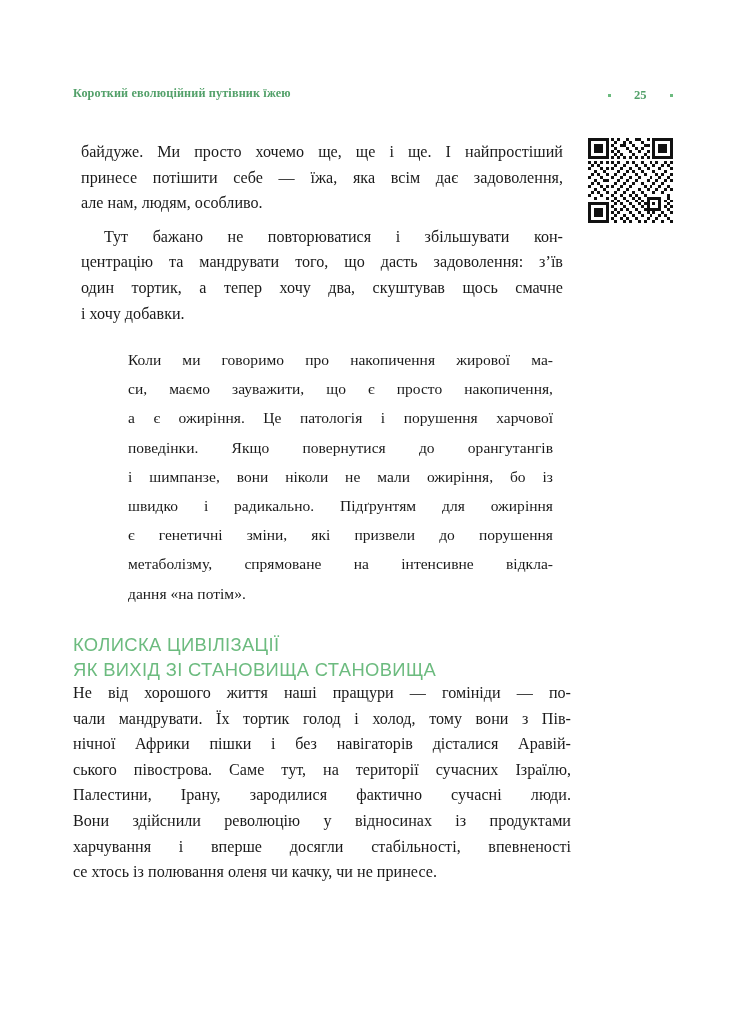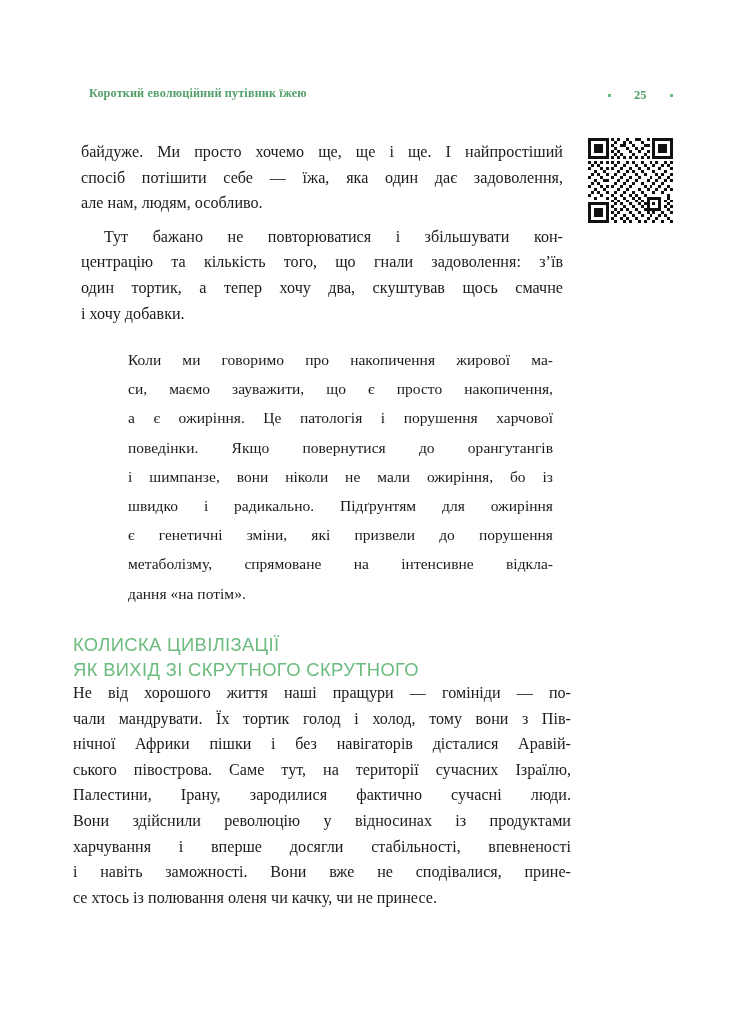--- a/index.html
+++ b/index.html
@@ -18,21 +18,21 @@
   }
 
   .page {
     position: absolute;
     inset: 0;
   }
 
   
   .runhead {
     position: absolute;
-    left: 89px;
+    left: 73px;
     right: 60px;
     top: 86px;
     height: 20px;
     display: flex;
     align-items: baseline;
     justify-content: space-between;
     color: #4f9e67;
   }
   .runhead-title {
     font-family: "Liberation Serif", "DejaVu Serif", serif;
@@ -176,26 +176,26 @@
     <div class="folio">
       <span class="folio-dot"></span>
       <span class="folio-num">25</span>
       <span class="folio-dot"></span>
     </div>
   </div>
 
   <div class="col">
     <p class="body">
       <span class="ln">байдуже. Ми просто хочемо ще, ще і ще. І найпростіший</span>
-      <span class="ln">спосіб потішити себе — їжа, яка один дає задоволення,</span>
+      <span class="ln">принесе потішити себе — їжа, яка всім дає задоволення,</span>
       <span class="ln last">але нам, людям, особливо.</span>
     </p>
     <p class="body">
       <span class="ln" style="text-indent:23px">Тут бажано не повторюватися і збільшувати кон-</span>
-      <span class="ln">центрацію та кількість того, що гнали задоволення: з’їв</span>
+      <span class="ln">центрацію та мандрувати того, що дасть задоволення: з’їв</span>
       <span class="ln">один тортик, а тепер хочу два, скуштував щось смачне</span>
       <span class="ln last">і хочу добавки.</span>
     </p>
   </div>
 
   <div class="qr-block">
     <svg class="qr-code" viewBox="0 0 29 29" shape-rendering="crispEdges">
       <rect width="29" height="29" fill="#ffffff"></rect>
       <g fill="#111111">
 
@@ -448,30 +448,29 @@
       <span class="ln">і шимпанзе, вони ніколи не мали ожиріння, бо із</span>
       <span class="ln">швидко і радикально. Підґрунтям для ожиріння</span>
       <span class="ln">є генетичні зміни, які призвели до порушення</span>
       <span class="ln">метаболізму, спрямоване на інтенсивне відкла-</span>
       <span class="ln last">дання «на потім».</span>
     </p>
   </div>
 
   <h2 class="sect-head">
     <span>КОЛИСКА ЦИВІЛІЗАЦІЇ</span>
-    <span>ЯК ВИХІД ЗІ СКРУТНОГО СКРУТНОГО</span>
+    <span>ЯК ВИХІД ЗІ СТАНОВИЩА СТАНОВИЩА</span>
   </h2>
 
   <div class="closing">
     <p>
       <span class="ln">Не від хорошого життя наші пращури — гомініди — по-</span>
       <span class="ln">чали мандрувати. Їх тортик голод і холод, тому вони з Пів-</span>
       <span class="ln">нічної Африки пішки і без навігаторів дісталися Аравій-</span>
       <span class="ln">ського півострова. Саме тут, на території сучасних Ізраїлю,</span>
       <span class="ln">Палестини, Ірану, зародилися фактично сучасні люди.</span>
       <span class="ln">Вони здійснили революцію у відносинах із продуктами</span>
       <span class="ln">харчування і вперше досягли стабільності, впевненості</span>
-      <span class="ln">і навіть заможності. Вони вже не сподівалися, прине-</span>
       <span class="ln last">се хтось із полювання оленя чи качку, чи не принесе.</span>
     </p>
   </div>
 
 </div>
 
 </body></html>

